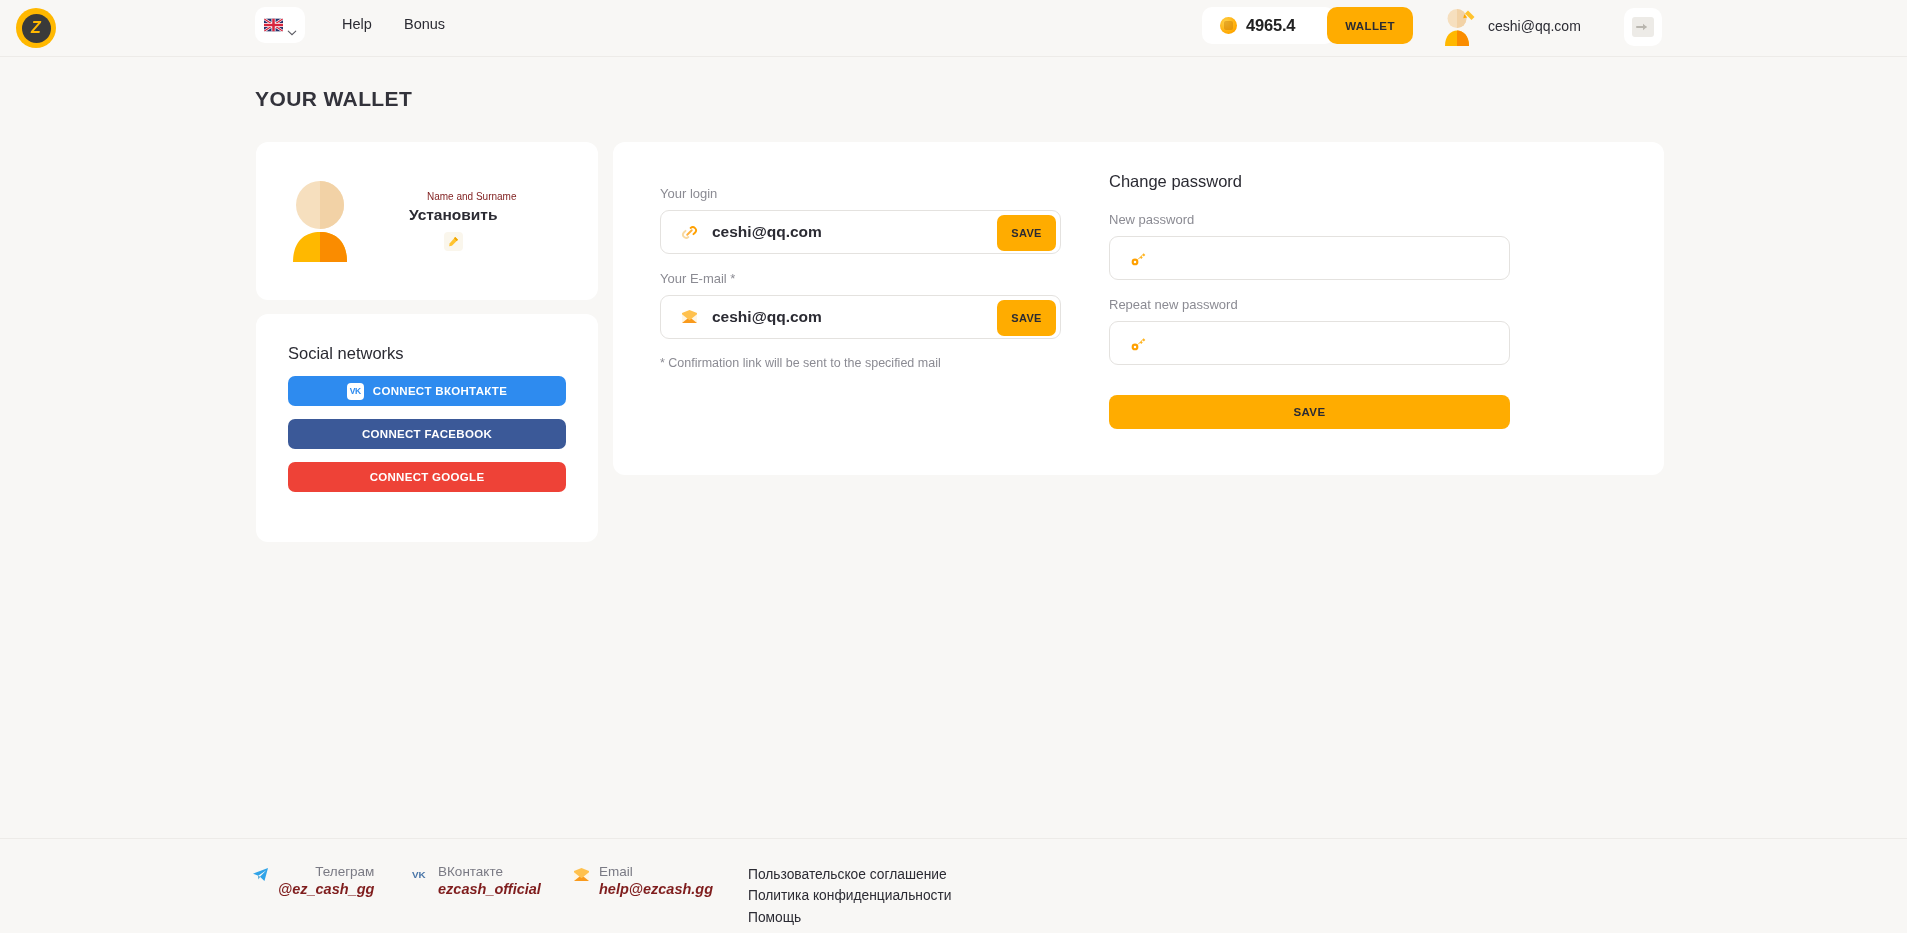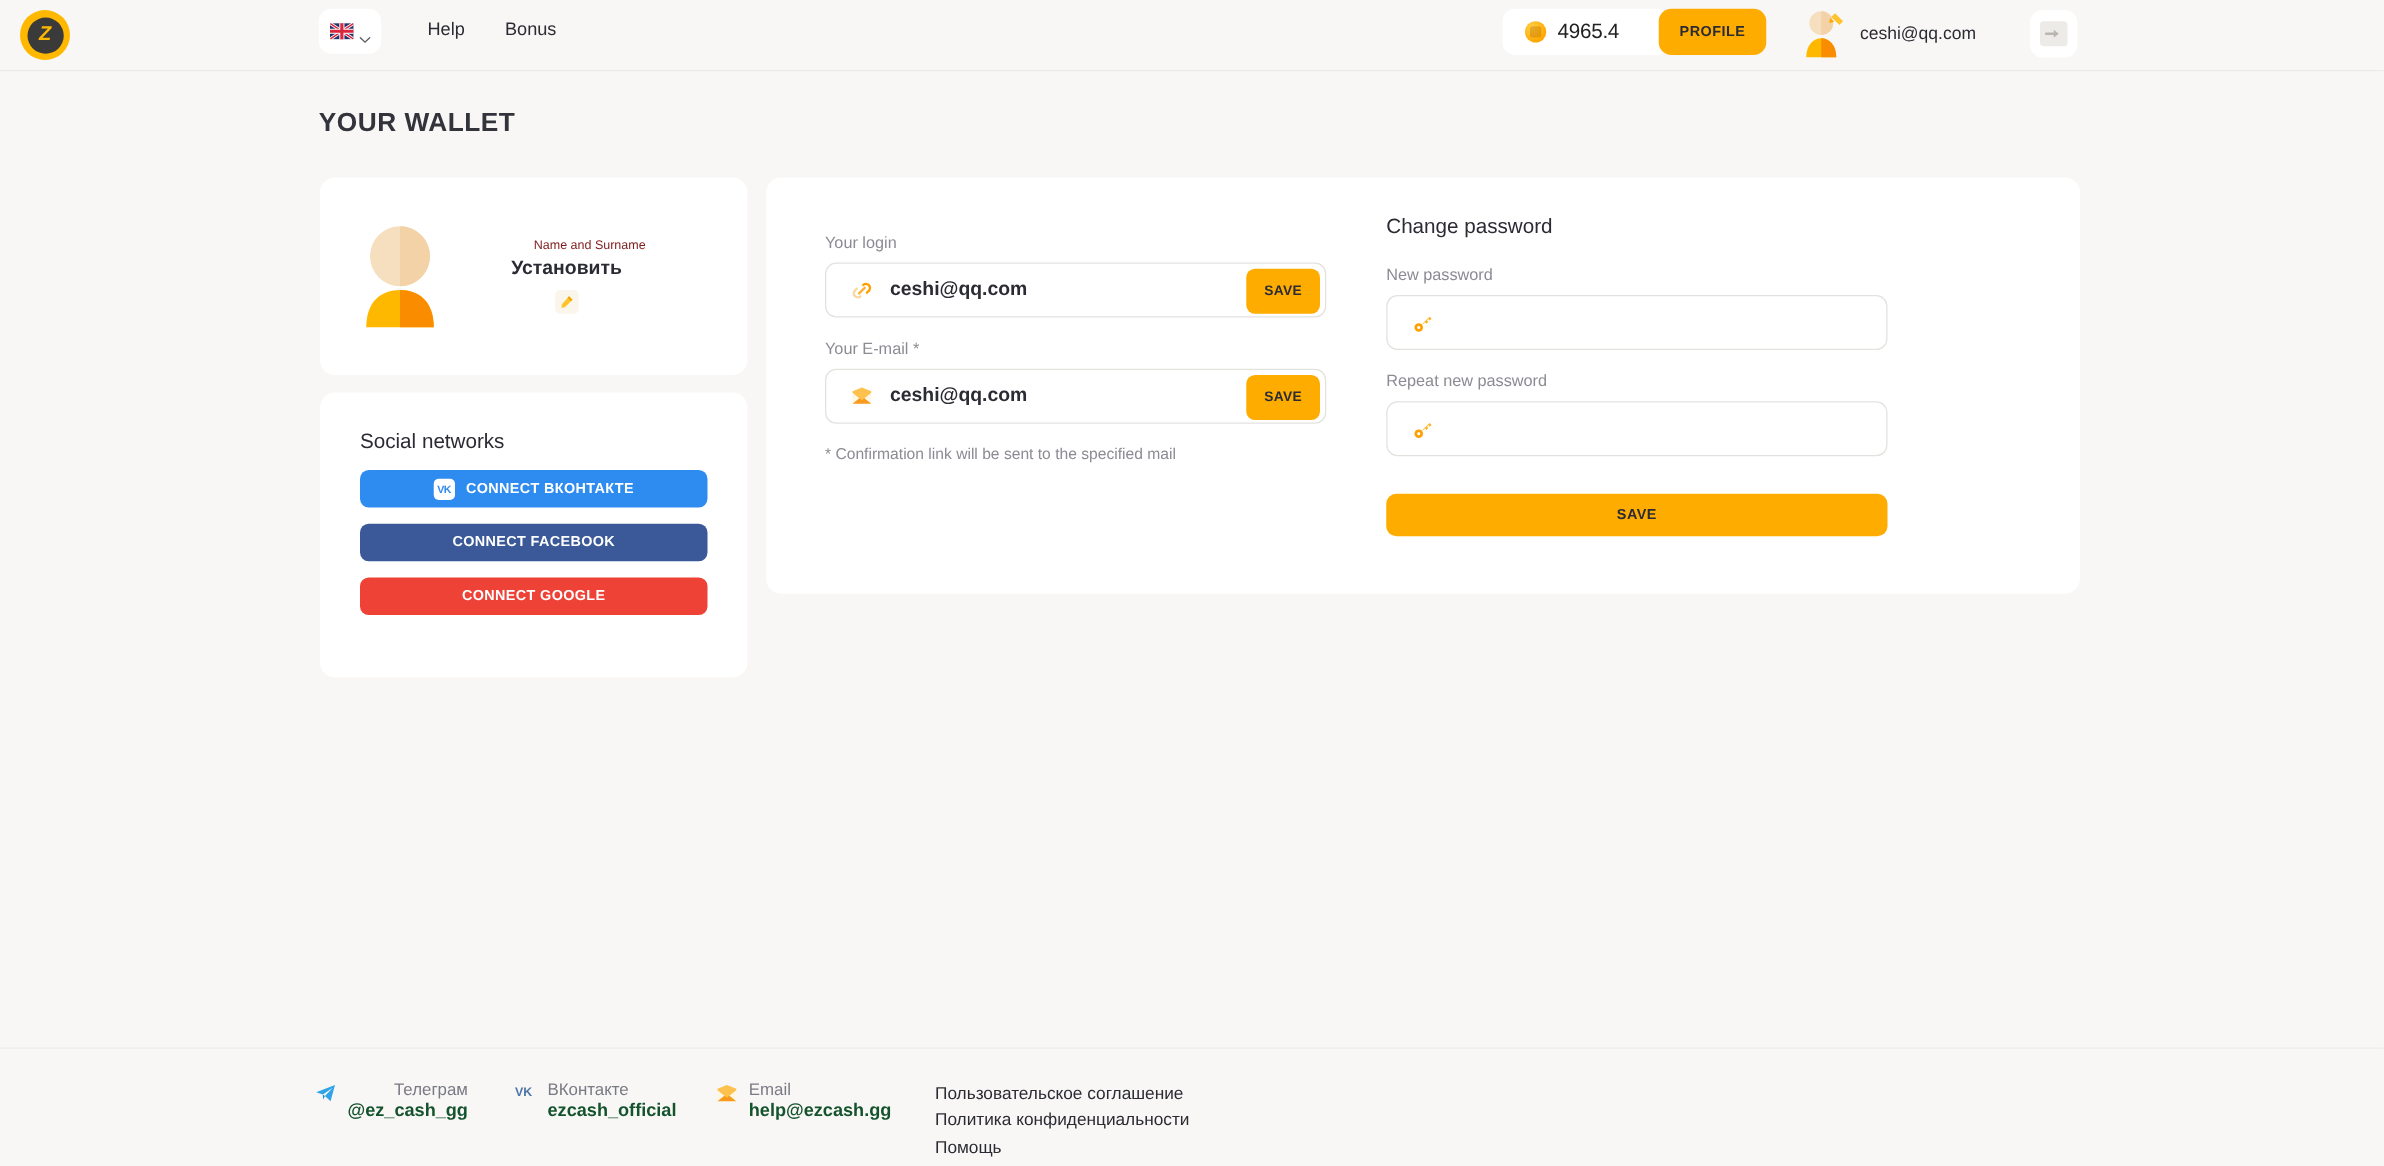--- a/index.html
+++ b/index.html
@@ -99,21 +99,21 @@
     position: relative;
   }
   .coin::after {
     content: "";
     position: absolute;
     left: 4px; top: 4px;
     width: 9px; height: 9px;
     border-radius: 2px;
     background: rgba(200,120,0,0.45);
   }
-  .balance-amount { font-size: 16.5px; font-weight: normal; letter-spacing: -0.2px; color: #222; }
+  .balance-amount { font-size: 16.5px; font-weight: bold; letter-spacing: -0.2px; color: #222; }
 
   .wallet-btn {
     position: absolute;
     left: 1327px;
     top: 7px;
     height: 37px;
     width: 86px;
     background: #FFAC00;
     border: none;
     border-radius: 10px;
@@ -306,21 +306,21 @@
     position: absolute;
     top: 25px;
     display: flex;
     gap: 9px;
     align-items: flex-start;
     cursor: pointer;
   }
   .contact-ic { width: 17px; height: 17px; flex: none; margin-top: 3px; display: block; }
   .contact-lines { display: flex; flex-direction: column; gap: 2px; }
   .contact-label { font-size: 13.5px; color: #7A7A84; }
-  .contact-value { font-size: 14.5px; font-weight: bold; color: #14532d; }
+  .contact-value { font-size: 14.5px; font-weight: bold; color: #7f1d1d; font-style: italic; }
   #contact-0 { left: 252px; text-align: right; }
   #contact-1 { left: 412px; }
   #contact-2 { left: 573px; }
   .legal {
     position: absolute;
     left: 748px;
     top: 25px;
     display: flex;
     flex-direction: column;
     gap: 0px;
@@ -360,21 +360,21 @@
   </div>
 
   <a class="nav-link nav-help" href="#">Help</a>
   <a class="nav-link nav-bonus" href="#">Bonus</a>
 
   <div class="balance-box">
     <span class="coin"></span>
     <span class="balance-amount">4965.4</span>
   </div>
 
-  <button class="wallet-btn">PROFILE</button>
+  <button class="wallet-btn">WALLET</button>
 
   <div class="user-area">
     <span class="avatar-sm">
       <svg viewBox="0 0 36 40" width="36" height="40">
         <circle cx="15" cy="12.5" r="9.5" fill="#F6DFBE"></circle>
         <path d="M15 3 A9.5 9.5 0 0 1 15 22 Z" fill="#F2D2A6"></path>
         <path d="M3 40 C3 29.5 9 24.5 15 24.5 C21 24.5 27 29.5 27 40 Z" fill="#FFB800"></path>
         <path d="M15 24.5 C21 24.5 27 29.5 27 40 L15 40 Z" fill="#FA8C00"></path>
         <path d="M26 4.5 L32.5 11 L29.5 14 L23 7.5 Z" fill="#FFC32E"></path>
         <path d="M22.2 8.3 L21.3 12.3 L25.3 11.4 Z" fill="#FFA800"></path>

